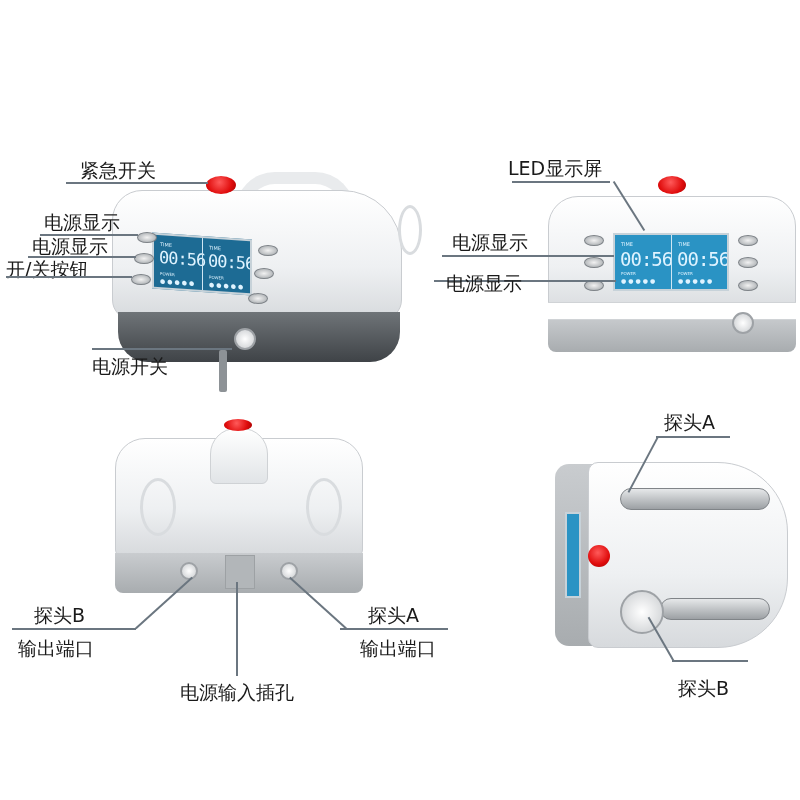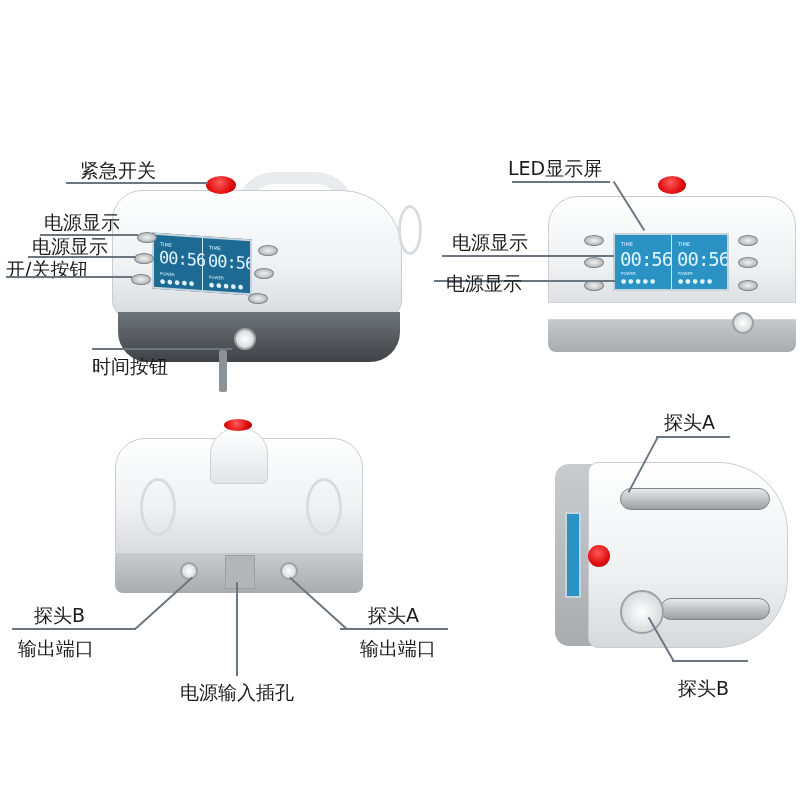--- a/index.html
+++ b/index.html
@@ -67,21 +67,21 @@
   <span class="label" style="left:44px;top:210px;">电源显示</span>
   <div class="line" style="left:40px;top:234px;width:98px;"></div>
 
   <span class="label" style="left:32px;top:234px;">电源显示</span>
   <div class="line" style="left:28px;top:256px;width:108px;"></div>
 
   <span class="label" style="left:6px;top:257px;">开/关按钮</span>
   <div class="line" style="left:6px;top:276px;width:126px;"></div>
 
   <div class="line" style="left:92px;top:348px;width:140px;"></div>
-  <span class="label" style="left:92px;top:354px;">时间按钮</span>
+  <span class="label" style="left:92px;top:354px;">电源开关</span>
 </div>
 
 <div class="panel">
   <div class="body-shell" style="left:548px;top:196px;width:248px;height:120px;border-radius:30px 30px 10px 10px;"></div>
   <div class="greybase" style="left:548px;top:316px;width:248px;height:36px;border-radius:0 0 8px 8px;"></div>
   <div style="position:absolute;left:548px;top:302px;width:248px;height:18px;background:#ffffff;border-top:1px solid #d0d3d6;border-bottom:1px solid #d0d3d6;"></div>
   <div class="red" style="left:658px;top:176px;width:28px;height:18px;"></div>
 
   <div class="screen light" style="left:613px;top:233px;width:116px;height:58px;">
     <div class="half" style="left:0">

